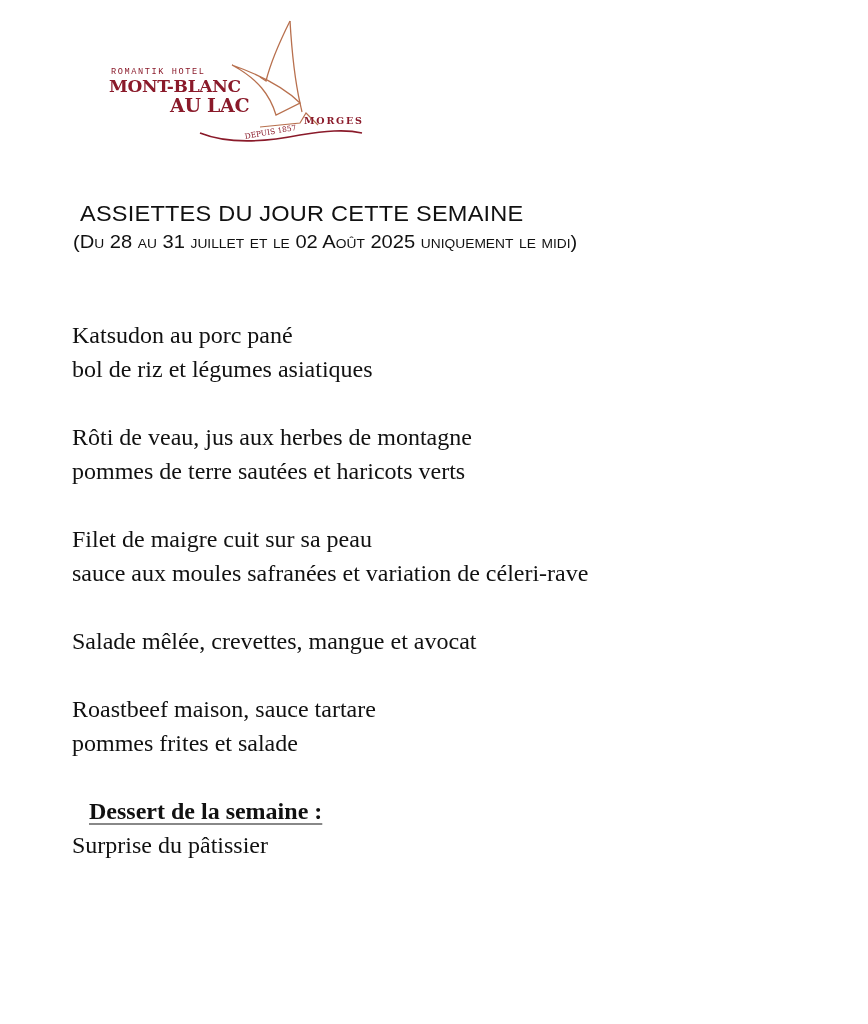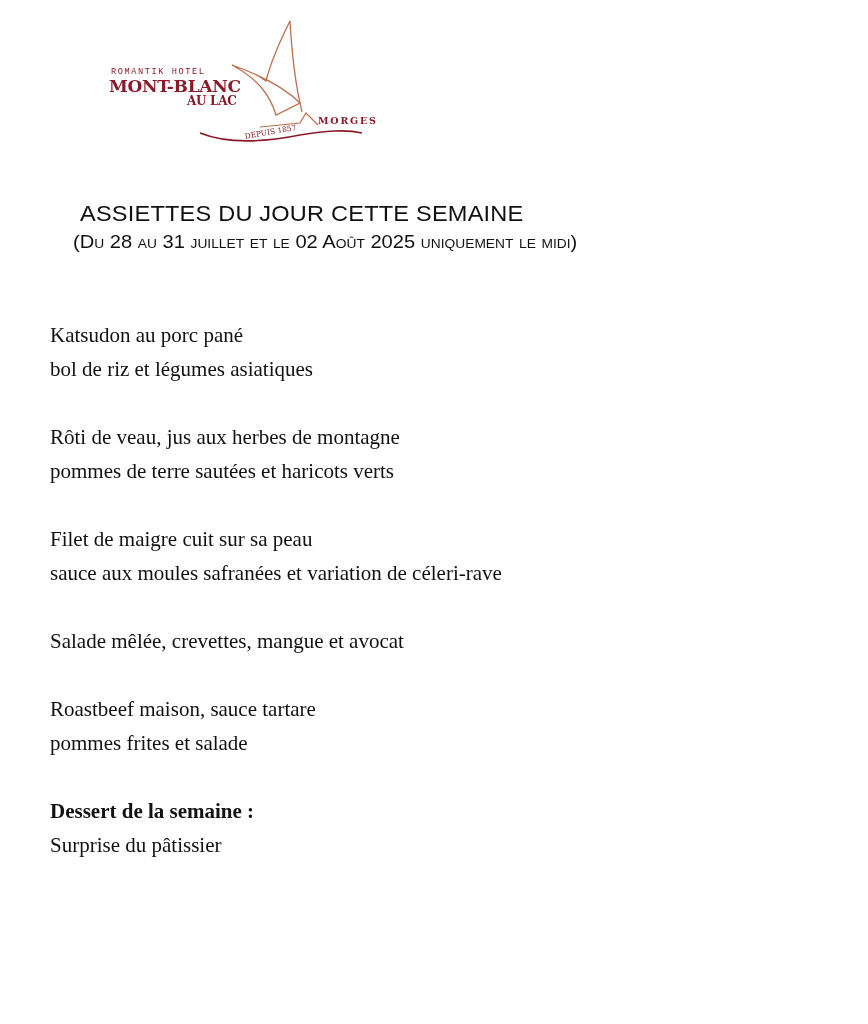--- a/index.html
+++ b/index.html
@@ -1,31 +1,31 @@
 <!DOCTYPE html>
 <html><head>
   <meta charset="utf-8">
   <style>
     html, body { margin:0; padding:0; background:#ffffff; }
     body { width:868px; height:1024px; position:relative; overflow:hidden; font-family:"Liberation Serif", serif; color:#111; }
     .logo { position:absolute; left:100px; top:15px; width:290px; height:140px; }
     .logo svg { position:absolute; left:0; top:0; }
     .logo .romantik { position:absolute; left:11px; top:52px; font-family:Liberation Mono, monospace; font-size:8.6px; letter-spacing:1.6px; color:#8a1a2a; white-space:nowrap; }
     .logo .mont { position:absolute; left:9px; top:61px; font-family:"DejaVu Serif", serif; font-weight:bold; font-size:17px; letter-spacing:-0.3px; color:#8a1a2a; white-space:nowrap; }
-    .logo .aulac { position:absolute; left:87px; top:79px; font-family:"DejaVu Serif", serif; font-weight:bold; font-size:12px; letter-spacing:-0.3px; color:#8a1a2a; white-space:nowrap; }
-    .logo .morges { position:absolute; left:218px; top:100px; font-family:"DejaVu Serif", serif; font-weight:bold; font-size:9.5px; letter-spacing:1.8px; color:#8a1a2a; white-space:nowrap; }
+    .logo .aulac { position:absolute; left:70px; top:79px; font-family:"DejaVu Serif", serif; font-weight:bold; font-size:19px; letter-spacing:-0.3px; color:#8a1a2a; white-space:nowrap; }
+    .logo .morges { position:absolute; left:204px; top:100px; font-family:"DejaVu Serif", serif; font-weight:bold; font-size:9.5px; letter-spacing:1.8px; color:#8a1a2a; white-space:nowrap; }
     .logo .depuis { position:absolute; left:144px; top:117px; font-family:"DejaVu Serif", serif; font-size:7.5px; color:#8a1a2a; white-space:nowrap; transform:rotate(-10deg); transform-origin:left top; }
 
     .title { position:absolute; left:80px; top:201px; font-family:"Liberation Sans", sans-serif; font-size:22px; letter-spacing:0.2px; color:#111; white-space:nowrap; transform:scaleX(1.07); transform-origin:left top; }
     .subtitle { position:absolute; left:73px; top:231px; font-family:"Liberation Sans", sans-serif; font-size:19px; color:#111; white-space:nowrap; font-variant:small-caps; transform:scaleX(1.06); transform-origin:left top; }
 
-    .menu { position:absolute; left:50px; top:318px; font-size:21px; line-height:34px; color:#111; }
+    .menu { position:absolute; left:72px; top:318px; font-size:24px; line-height:34px; color:#111; }
     .dish { margin:0 0 34px 0; }
     .dish .line { display:block; white-space:nowrap; }
-    .dessert-title { font-weight:bold; text-decoration-color:#888; text-underline-offset:4px; margin-top:0; }
+    .dessert-title { font-weight:bold; text-decoration:underline; text-decoration-color:#888; text-underline-offset:4px; margin-top:0;margin-left:17px; }
     .dessert-item { }
   </style>
 </head>
 <body>
 
 <div class="logo">
   <svg width="290" height="140" viewBox="0 0 290 140">
 
     <path d="M190 6 C178 30 170 50 166 66 L160 62" fill="none" stroke="#b8704e" stroke-width="1.3"></path>
     <path d="M190 6 C192 40 196 70 200 88" fill="none" stroke="#b8704e" stroke-width="1.3"></path>

